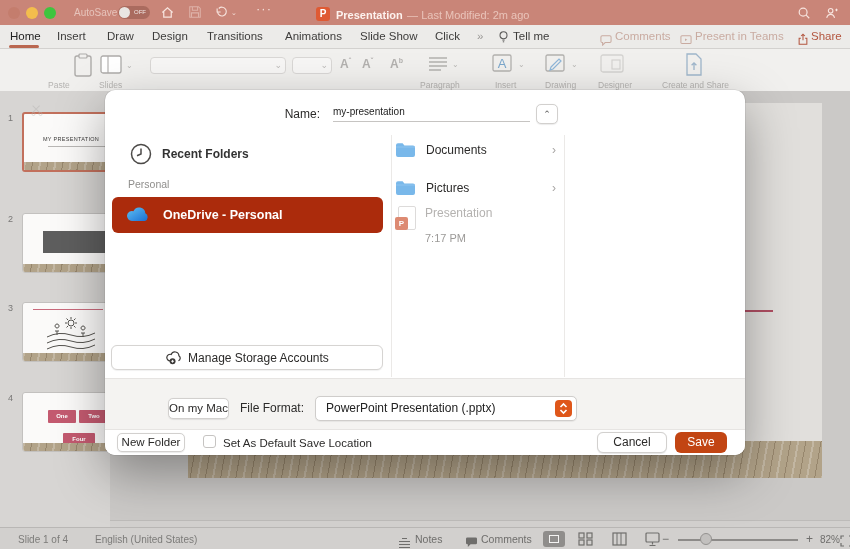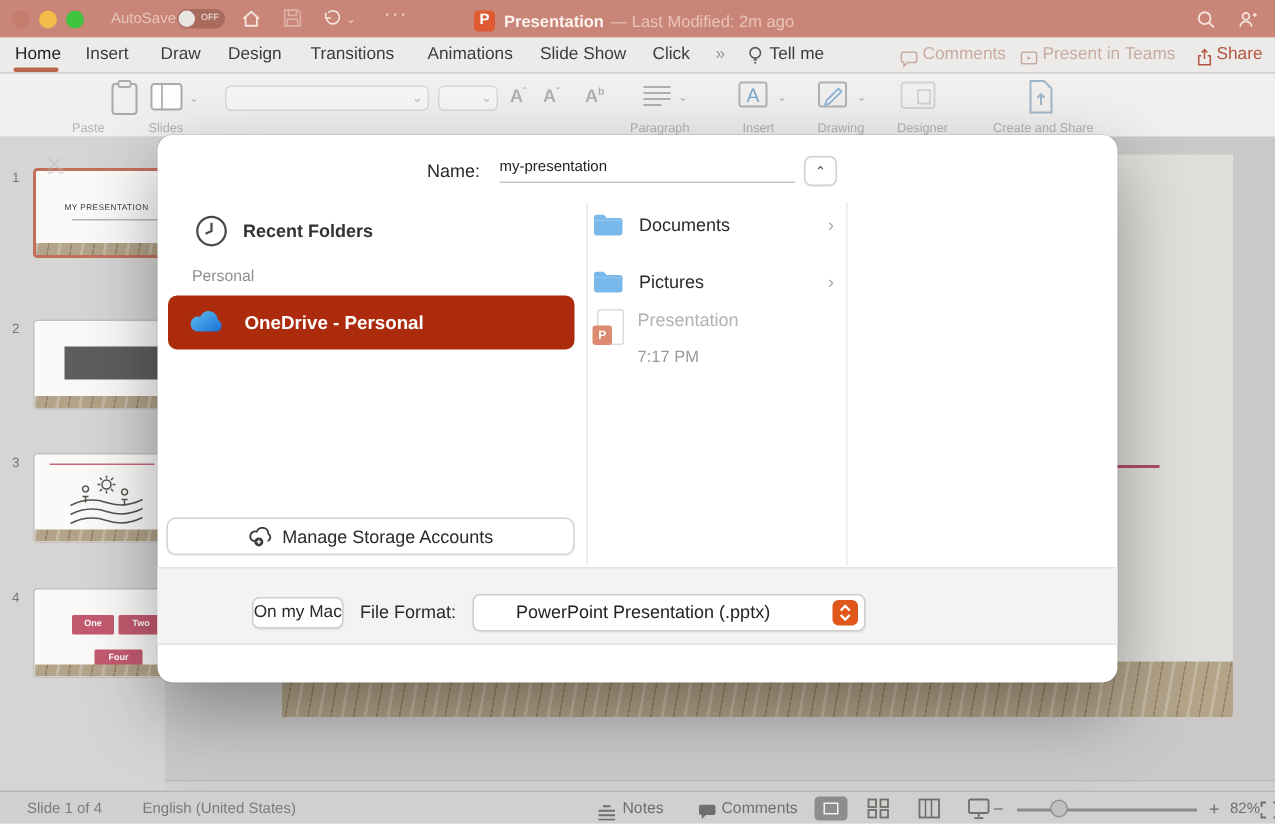--- a/index.html
+++ b/index.html
@@ -115,21 +115,21 @@
   #file-name { font-size:12px; color:#b4b2b0; }
   #file-time { font-size:11px; color:#9c9a98; margin-top:12px; }
   #dlg-format-bar { position:absolute; left:0; top:288px; width:640px; height:52px; background:#f4f3f1;
     border-top:1px solid #e6e4e2; border-bottom:1px solid #e6e4e2; }
   #on-my-mac { position:absolute; left:63px; top:19px; width:61px; height:21px; background:#fff;
     border:1px solid #d2d0ce; border-radius:5px; font-size:11.5px; color:#2b2a29; text-align:center;
     line-height:19px; box-shadow:0 .5px 1px rgba(0,0,0,.08); }
   #format-label { position:absolute; left:135px; top:22px; font-size:12px; color:#2b2a29; }
   #format-select { position:absolute; left:210px; top:17px; width:262px; height:25px; background:#fff;
     border:1px solid #cfcdcb; border-radius:5px; font-size:12px; color:#222; line-height:23px;
-    padding-left:28px; box-shadow:0 .5px 1px rgba(0,0,0,.06); }
+    padding-left:10px; box-shadow:0 .5px 1px rgba(0,0,0,.06); }
   #format-stepper { position:absolute; right:4px; top:3px; width:17px; height:17px; background:#df571a;
     border-radius:4px; }
   #dlg-bottom { position:absolute; left:0; top:340px; width:640px; height:25px; background:#fff;
     border-radius:0 0 10px 10px; }
   #new-folder { position:absolute; left:12px; top:3px; width:68px; height:19px; background:#fff;
     border:1px solid #d2d0ce; border-radius:5px; font-size:11.5px; color:#2b2a29; text-align:center;
     line-height:17px; box-shadow:0 .5px 1px rgba(0,0,0,.08); }
   #default-checkbox { position:absolute; left:98px; top:5px; width:13px; height:13px; background:#fff;
     border:1px solid #c6c4c2; border-radius:3px; }
   #default-label { position:absolute; left:118px; top:7px; font-size:11.5px; color:#2b2a29; }
@@ -492,13 +492,20 @@
     <div id="format-select">
       <span>PowerPoint Presentation (.pptx)</span>
       <div id="format-stepper">
         <svg width="17" height="17" viewBox="0 0 17 17">
             <path d="M5.5 7 8.5 4l3 3M5.5 10l3 3 3-3" fill="none" stroke="#fff" stroke-width="1.6"></path>
           </svg>
       </div>
     </div>
   </div>
 
+  <div id="dlg-bottom">
+    <div id="new-folder">New Folder</div>
+    <div id="default-checkbox"></div>
+    <div id="default-label">Set As Default Save Location</div>
+    <div id="cancel-btn">Cancel</div>
+    <div id="save-btn">Save</div>
+  </div>
 </div>
 
 </body></html>

